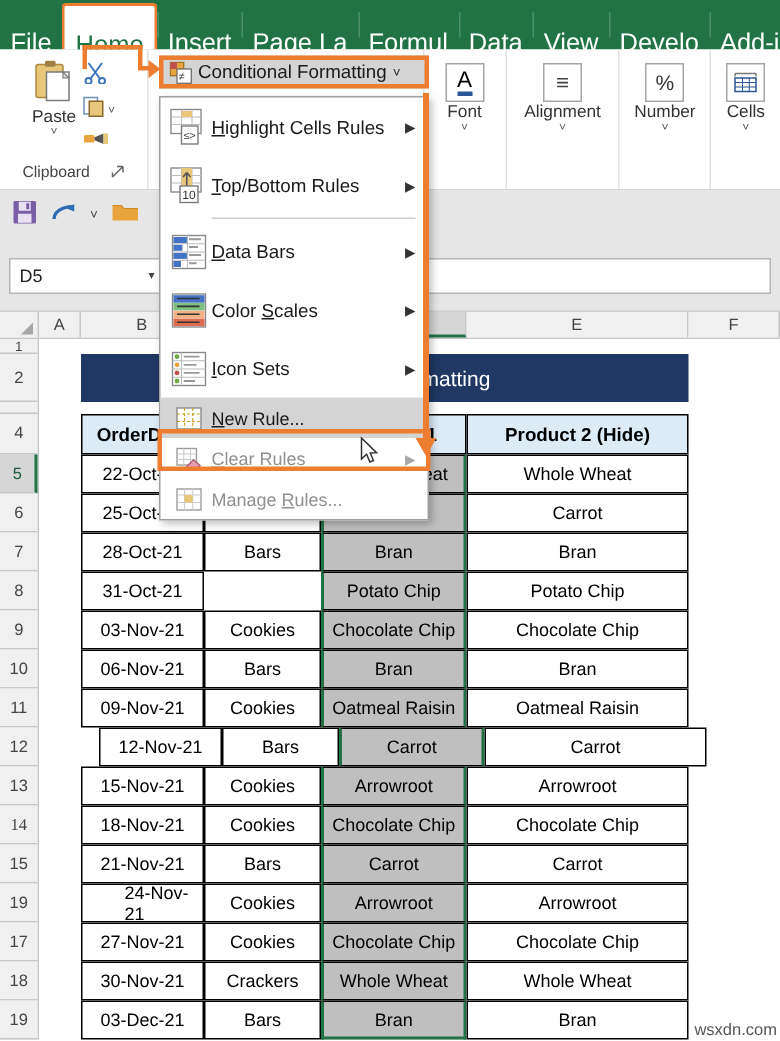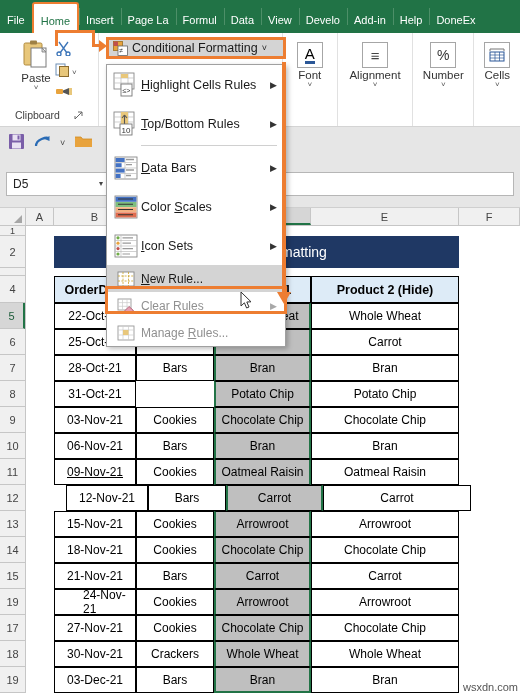--- a/index.html
+++ b/index.html
@@ -10,22 +10,22 @@
     background: #ffffff;
   }
   #app { position: relative; width: 520px; height: 694px; }
 
   
   .tabstrip {
     position: absolute; top: 0; left: 0; width: 520px; height: 33px;
     background: #217346; display: flex; align-items: center;
   }
   .tab {
-    color: #ffffff; font-size: 11px; padding: 4px 7px; height: 33px;
-    line-height: 33px; white-space: nowrap; position: relative;
+    color: #ffffff; font-size: 17px; padding: 12px 7px; height: 33px;
+    line-height: 33px; white-space: nowrap; position: relative; text-decoration: underline;
   }
   .tab + .tab::before {
     content: ""; position: absolute; left: 0; top: 8px;
     height: 17px; width: 1px; background: #4d8f68;
   }
   .tab.active {
     background: #ffffff; color: #217346; font-weight: normal;
     border: 2px solid #ED7D31; border-bottom: none; height: 31px;
     line-height: 27px; border-radius: 3px 3px 0 0; margin-top: 2px;
   }
@@ -329,21 +329,21 @@
         <div class="rh" style="height:27px;">4</div>
         <div class="rh selrow" style="height:26px;">5</div>
         <div class="rh" style="height:26px;">6</div>
         <div class="rh" style="height:26px;">7</div>
         <div class="rh" style="height:26px;">8</div>
         <div class="rh" style="height:26px;">9</div>
         <div class="rh" style="height:26px;">10</div>
         <div class="rh" style="height:26px;">11</div>
         <div class="rh" style="height:26px;">12</div>
         <div class="rh" style="height:26px;">13</div>
-        <div class="rh" style="height:26px;">14</div>
+        <div class="rh" style="height:26px;font-family:Liberation Serif, serif;">14</div>
         <div class="rh" style="height:26px;">15</div>
         <div class="rh" style="height:26px;">19</div>
         <div class="rh" style="height:26px;">17</div>
         <div class="rh" style="height:26px;">18</div>
         <div class="rh" style="height:26px;">19</div>
       </div>
 
       <div class="sheet">
         <div class="grow" style="height:10px;"></div>
 
@@ -399,21 +399,21 @@
         </div>
         <div class="grow" style="height:26px;">
           <div style="width:28px;"></div>
           <div class="gcell tdc" style="width:82px;">06-Nov-21</div>
           <div class="gcell tdc" style="width:78px;">Bars</div>
           <div class="gcell tdc hl selb" style="width:97px;">Bran</div>
           <div class="gcell tdc" style="width:148px;">Bran</div>
         </div>
         <div class="grow" style="height:26px;">
           <div style="width:28px;"></div>
-          <div class="gcell tdc" style="width:82px;text-decoration:underline;">09-Nov-21</div>
+          <div class="gcell tdc" style="width:82px;">09-Nov-21</div>
           <div class="gcell tdc" style="width:78px;">Cookies</div>
           <div class="gcell tdc hl selb" style="width:97px;">Oatmeal Raisin</div>
           <div class="gcell tdc" style="width:148px;">Oatmeal Raisin</div>
         </div>
         <div class="grow" style="height:26px;padding-left:12px;">
           <div style="width:28px;"></div>
           <div class="gcell tdc" style="width:82px;">12-Nov-21</div>
           <div class="gcell tdc" style="width:78px;">Bars</div>
           <div class="gcell tdc hl selb" style="width:97px;">Carrot</div>
           <div class="gcell tdc" style="width:148px;">Carrot</div>

